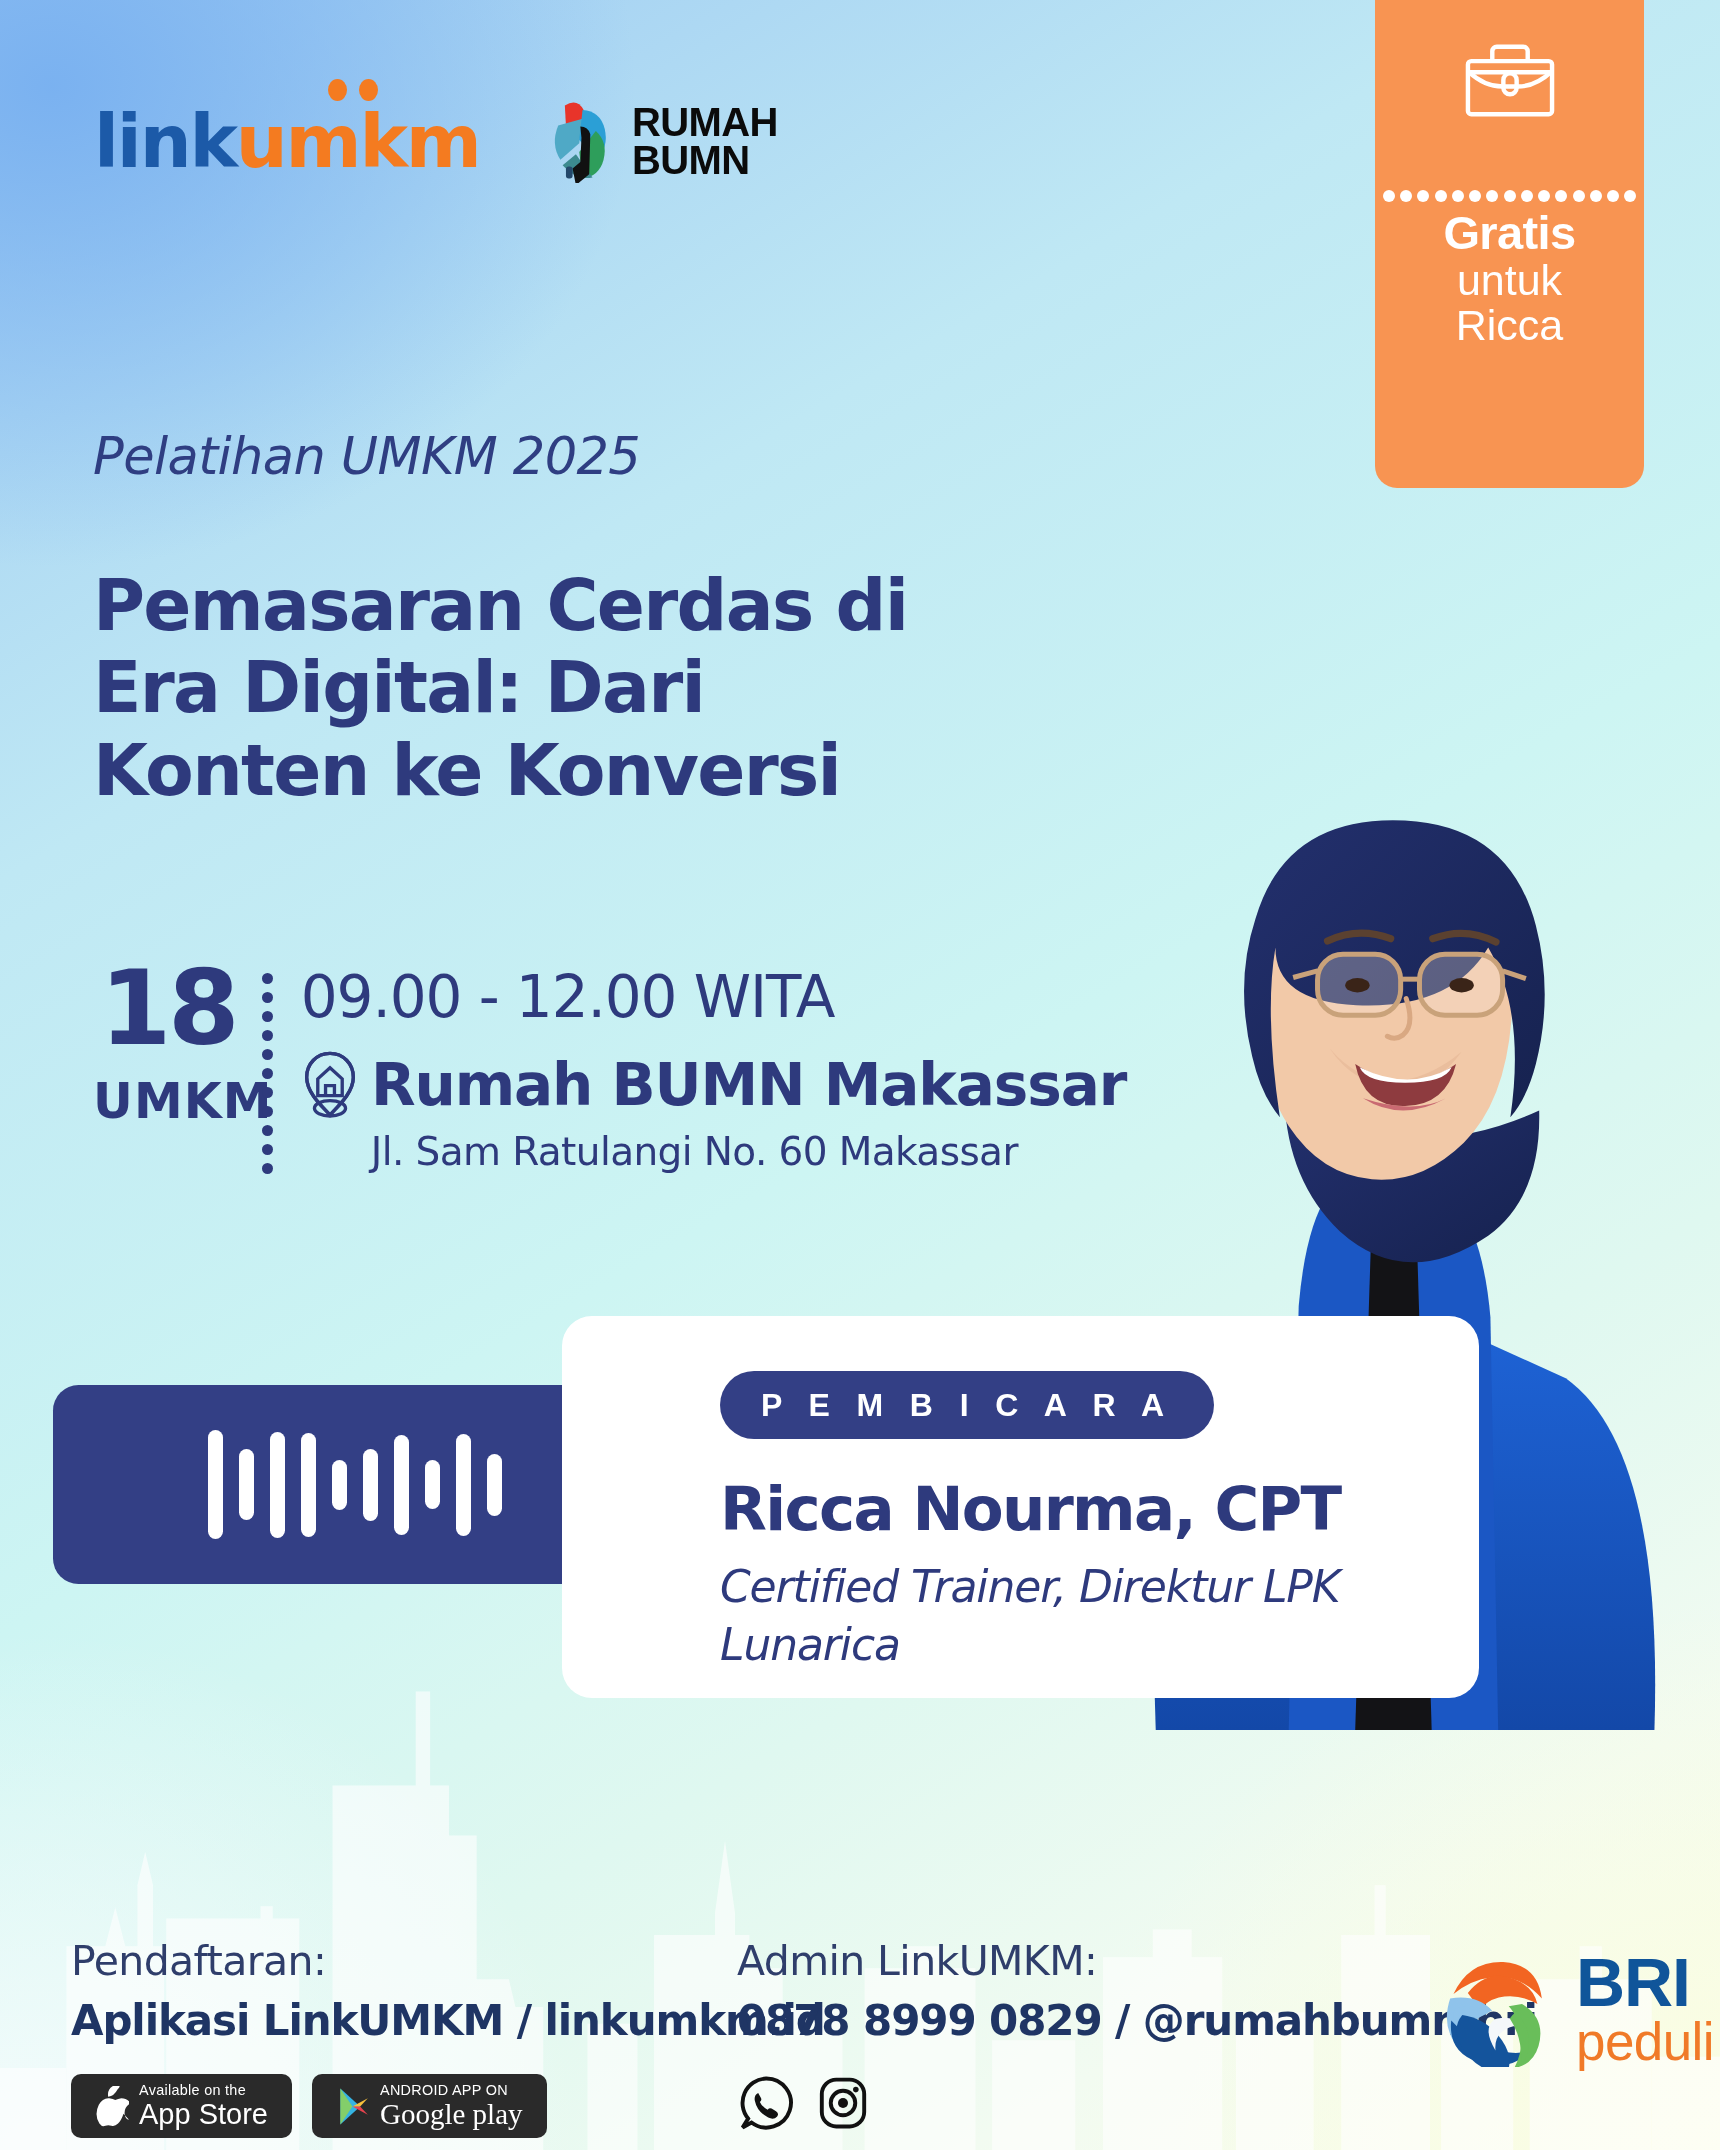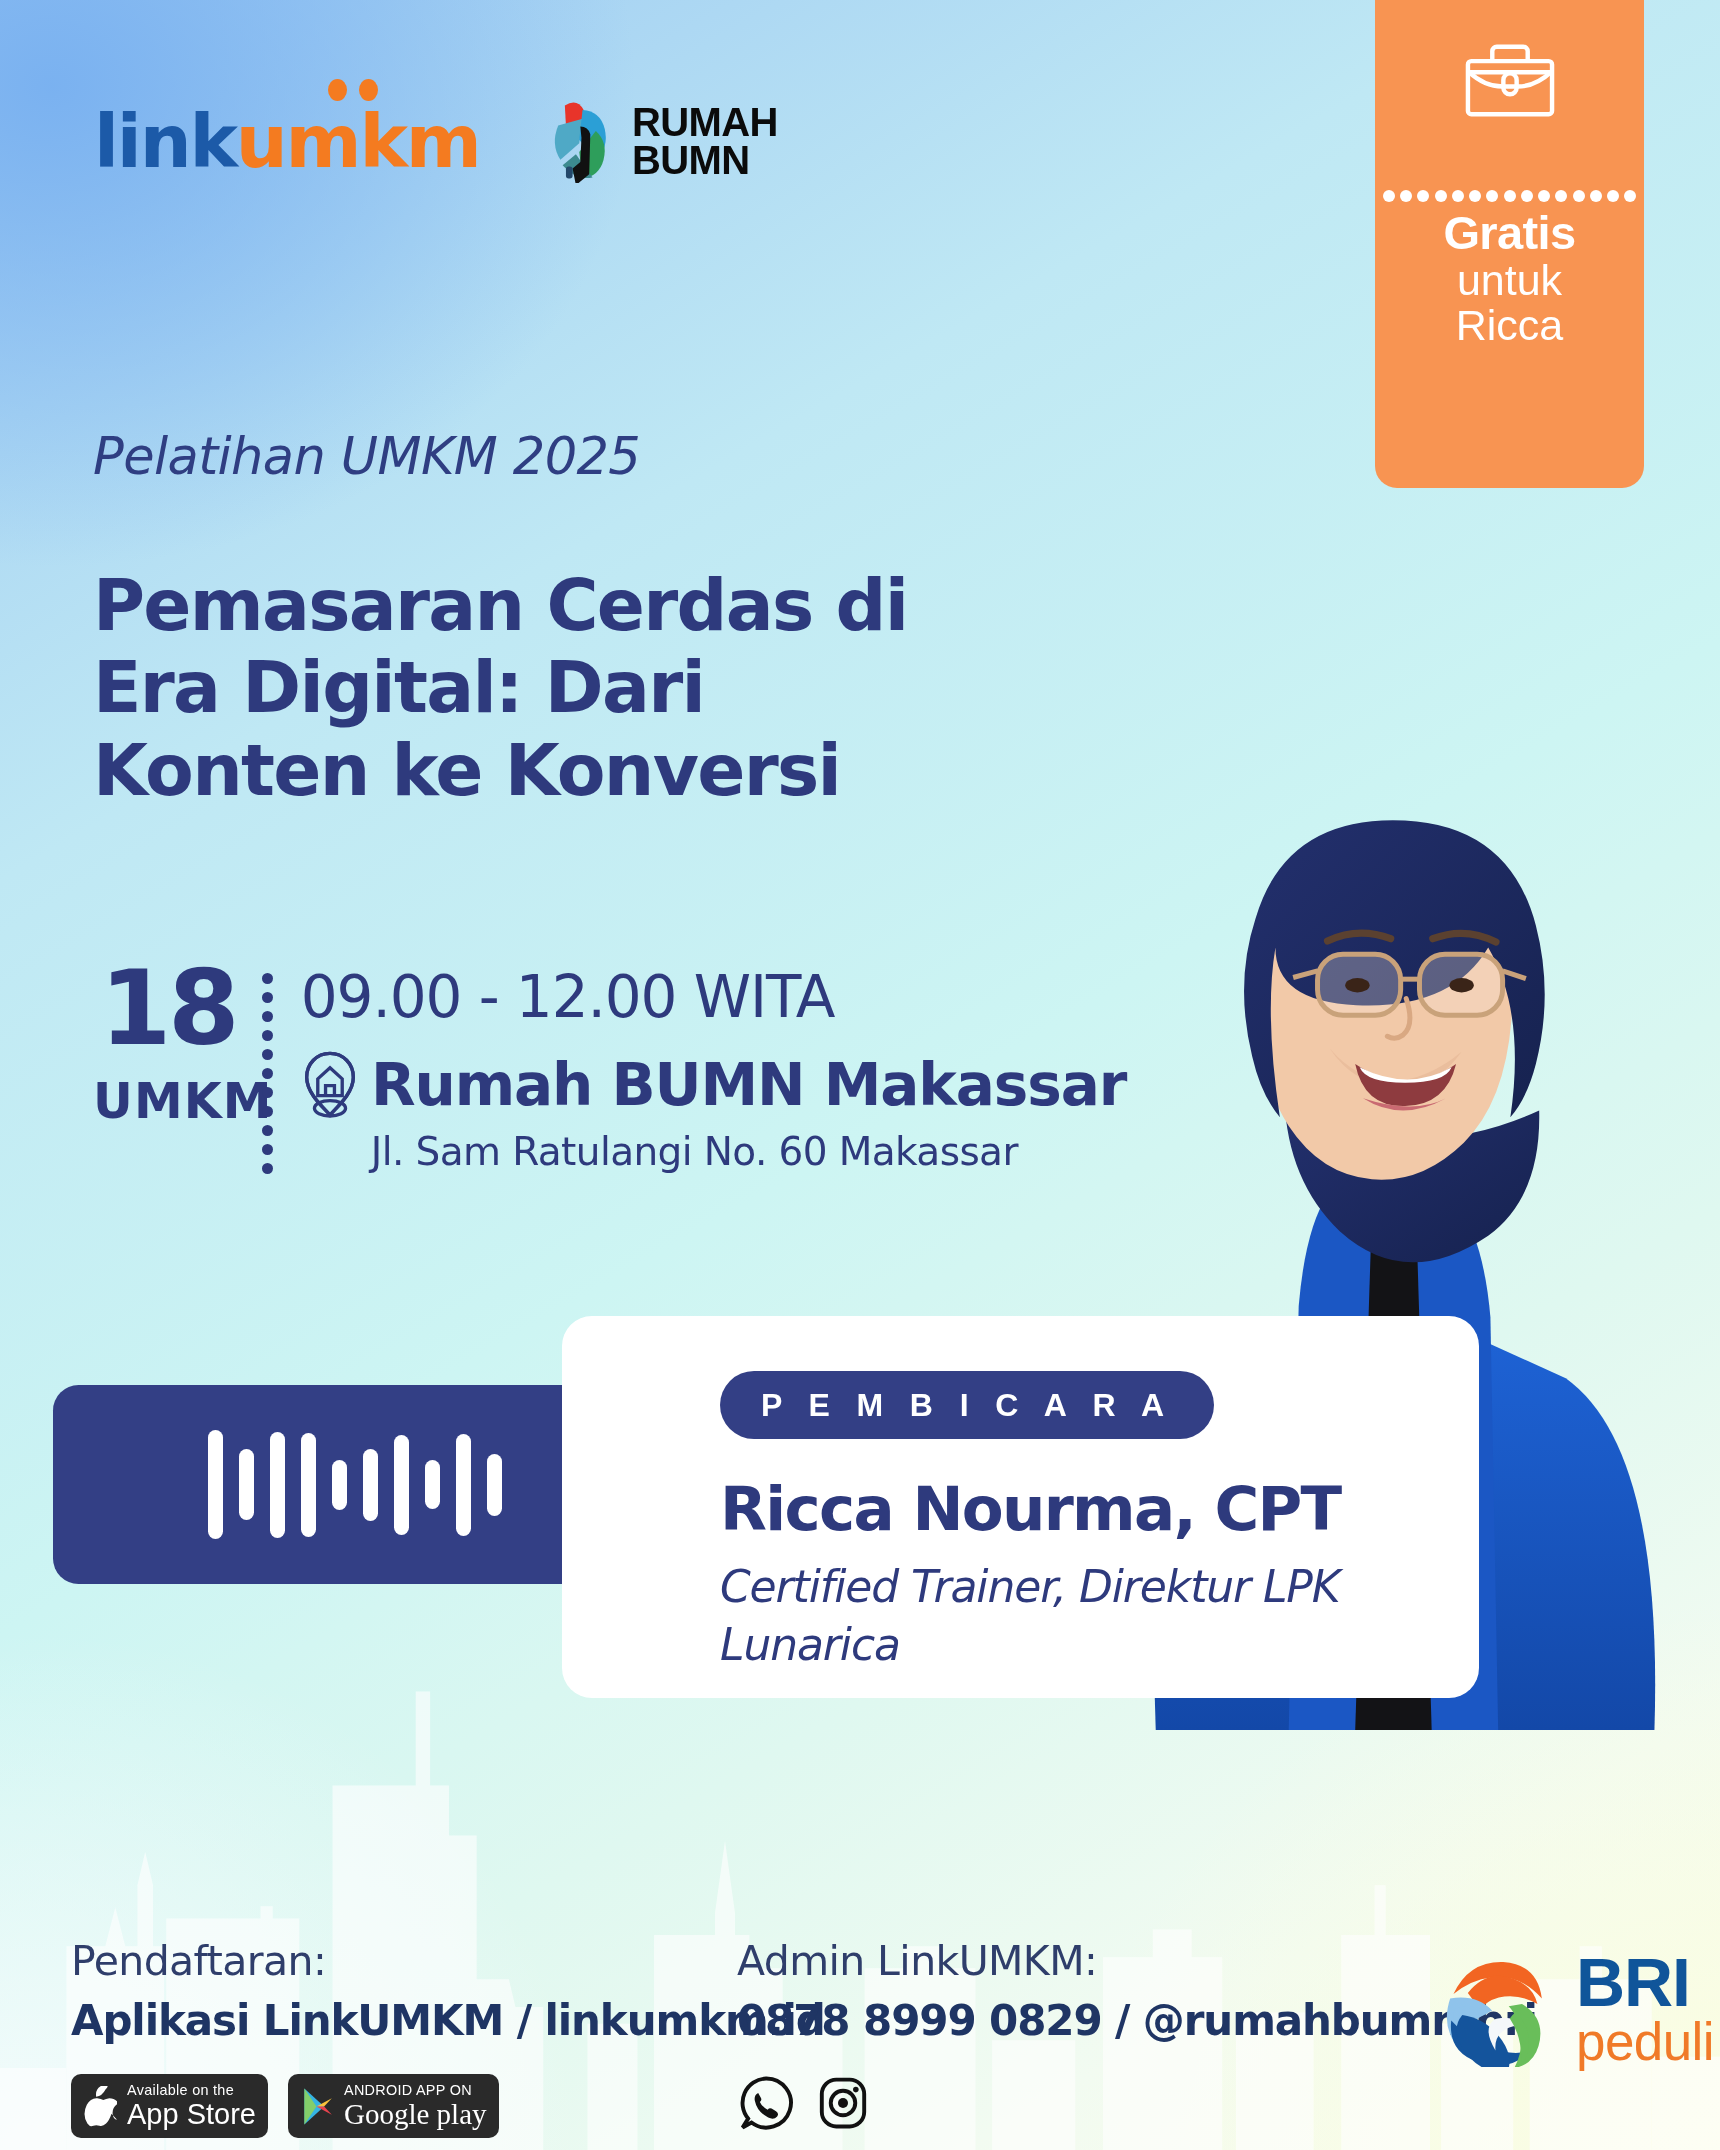--- a/index.html
+++ b/index.html
@@ -105,21 +105,21 @@
   .spk-role { margin-top:14.4px; font-family:"DejaVu Sans", sans-serif; font-style:italic;
               font-weight:400; font-size:44px; color:#2E3A7D; line-height:1.32; letter-spacing:-1.1px; }
 
   
   .foot-left { position:absolute; left:71px; top:1937px; }
   .foot-mid  { position:absolute; left:737px; top:1937px; }
   .fh { font-family:"DejaVu Sans", sans-serif; font-size:41px; font-weight:400; color:#2F3E6B; letter-spacing:-0.6px; }
   .fv { font-family:"DejaVu Sans", sans-serif; font-size:42px; font-weight:700; color:#1F3564; letter-spacing:-1.1px; margin-top:11px; }
   .storebadges { display:flex; gap:20px; margin-top:29px; }
   .sbadge { background:#2A2A2A; border-radius:10px; height:64px; display:flex; align-items:center;
-            gap:10px; padding:0 12px; color:#fff; }
+            gap:10px; padding:0 24px; color:#fff; }
   .sbadge .sb-ic { width:34px; height:41px; flex:0 0 auto; }
   .sb-txt { line-height:1; }
   .sb-top { font-size:14.4px; font-family:"Liberation Sans", sans-serif; letter-spacing:0.3px; }
   .sb-bot { font-size:29px; font-family:"Liberation Serif", serif; margin-top:3.3px; }
   .sb-bot.sans { font-family:"Liberation Sans", sans-serif; }
   .socialicons { display:flex; gap:19px; margin-top:29px; }
   .socialicons svg { width:58px; height:58px; }
 
   .bri { position:absolute; left:1438px; top:1951px; display:flex; align-items:center; gap:22px; }
   .bri .brimark { width:116px; height:116px; flex:0 0 auto; }

